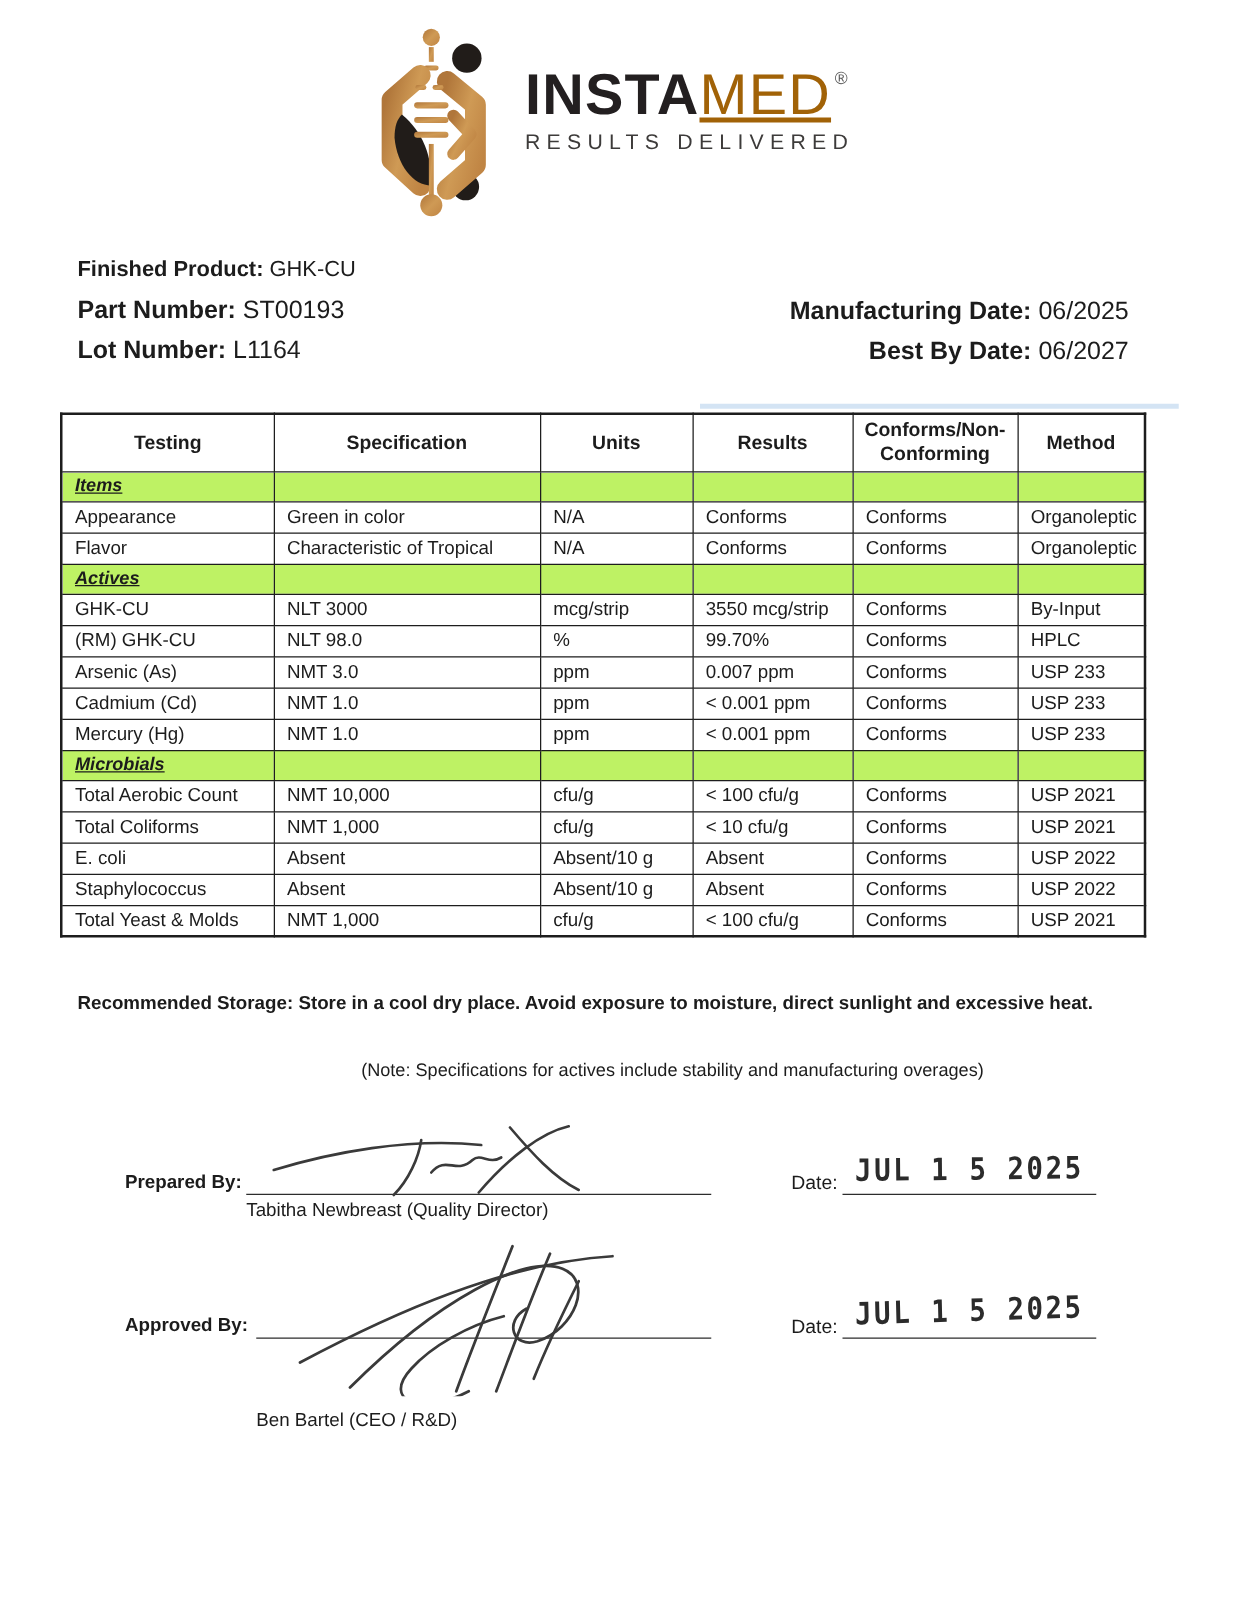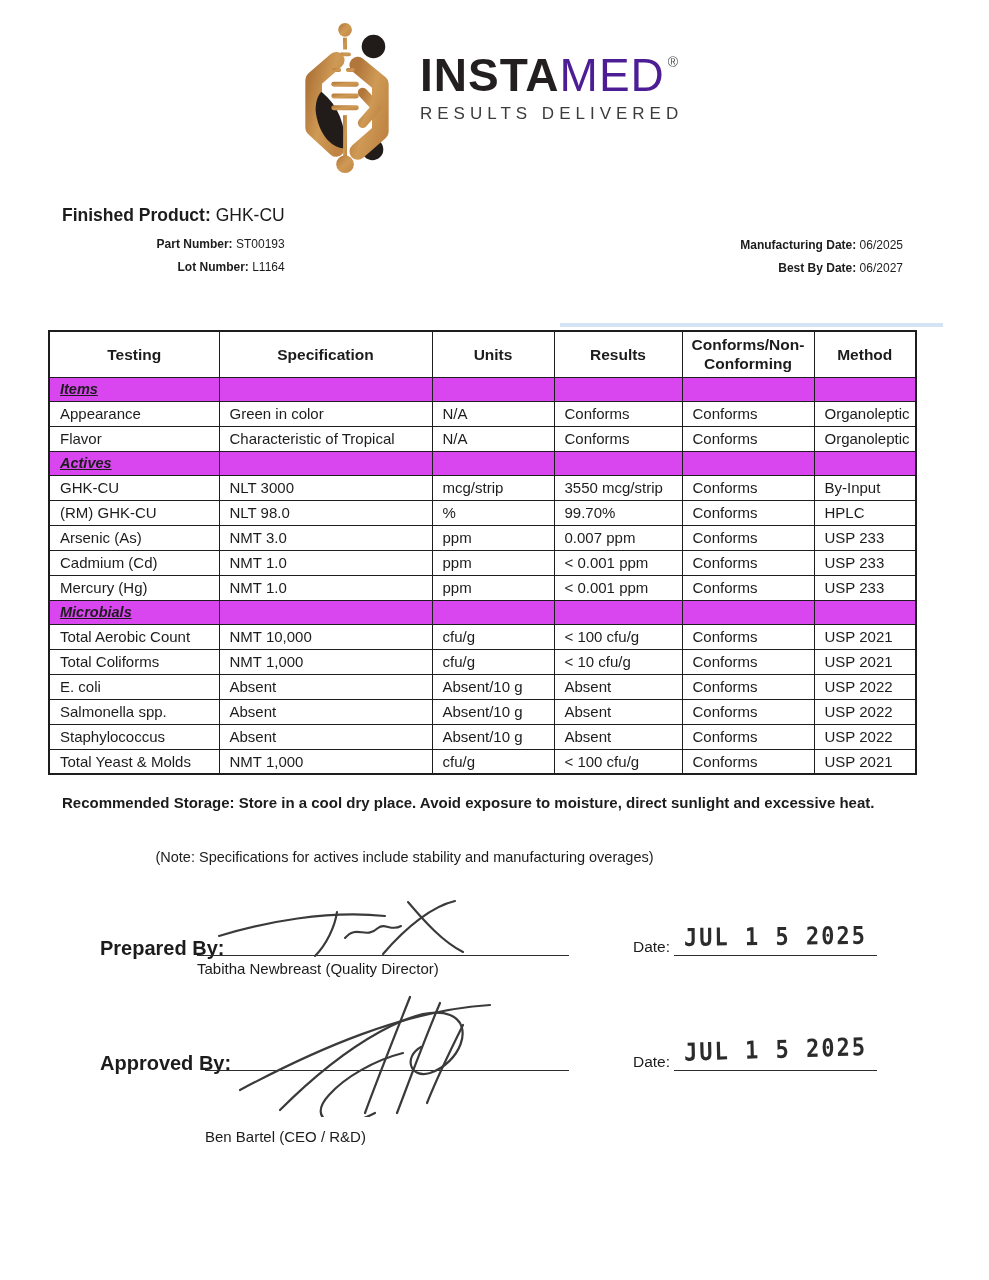--- a/index.html
+++ b/index.html
@@ -8,47 +8,47 @@
     position:relative; width:989px; height:1280px; margin:0 auto;
     background:#ffffff; color:#1c1c1c; overflow:hidden;
   }
 
   
   .logo-block { position:absolute; left:288px; top:22px; width:420px; height:152px; display:flex; }
   .logo-icon { width:118px; height:152px; flex:0 0 auto; }
   .brand-wrap { margin-left:14px; padding-top:30px; }
   .brand { font-size:46px; line-height:1; letter-spacing:1px; white-space:nowrap; }
   .brand .b { font-weight:bold; color:#231f20; }
-  .brand .l { font-weight:normal; color:#4c1d95; }
+  .brand .l { font-weight:normal; color:#a16207;text-decoration:underline; }
   .brand .reg { font-size:14px; color:#555; position:relative; top:-24px; left:3px; font-weight:normal; }
   .tagline { margin-top:6px; text-align:right; padding-right:24px; font-size:17px; letter-spacing:5px; color:#3d3b3a; }
 
   
   .hdr-left { position:absolute; left:62px; top:205px; }
   .hdr-right { position:absolute; right:86px; top:238px; text-align:right; }
   .fp-line { font-size:17.5px; margin-bottom:11px; }
-  .info-line { font-size:12px; margin-bottom:9px;text-align:right; }
+  .info-line { font-size:20px; margin-bottom:9px; }
   .lbl { font-weight:bold; }
 
   
   .scan-artifact { position:absolute; left:560px; top:323px; width:383px; height:4px; background:#cddff2; opacity:.85; }
   table.coa { position:absolute; left:48px; top:330px; width:867px; border-collapse:collapse; table-layout:fixed; }
   table.coa, table.coa th, table.coa td { border:1.4px solid #1d1d1d; }
   table.coa { border-width:2px; }
   table.coa th { height:46px; font-size:15.5px; font-weight:bold; text-align:center; vertical-align:middle; padding:2px 6px; line-height:1.25; }
   table.coa td { height:25px; font-size:15px; vertical-align:middle; padding:1px 8px 1px 10px; white-space:nowrap; overflow:hidden; }
-  tr.sec td { height:24px; background:#d946ef; }
+  tr.sec td { height:24px; background:#bef264; }
   tr.sec td.sec-label { font-weight:bold; font-style:italic; text-decoration:underline; font-size:14.5px; }
 
   
   .storage-note { position:absolute; left:62px; top:794px; width:870px; font-size:15px; font-weight:bold; }
-  .spec-note { position:absolute; left:12px; top:849px; width:785px; text-align:center; font-size:14.5px; }
-
-  
-  .sig-label { position:absolute; font-size:20px; font-weight:bold; }
+  .spec-note { position:absolute; left:2px; top:849px; width:785px; text-align:right; font-size:14.5px; }
+
+  
+  .sig-label { position:absolute; font-size:15px; font-weight:bold; }
   .date-label { position:absolute; font-size:15.5px; }
   .sig-line { position:absolute; border-bottom:1.6px solid #2c2c2c; }
   .sig-name { position:absolute; font-size:15px; }
   .stamp { position:absolute; text-align:center; font-family:"DejaVu Sans Mono", monospace; font-weight:bold;
            font-size:22px; letter-spacing:2px; color:#2b2b2b; transform:scaleY(1.12) rotate(-0.6deg); }
   .stamp2 { transform:scaleY(1.12) rotate(-1.6deg); }
   .sig-svg { position:absolute; pointer-events:none; }
 </style>
 </head>
 <body>
@@ -231,28 +231,20 @@
       <tr>
         <td>Total Coliforms</td>
         <td>NMT 1,000</td>
         <td>cfu/g</td>
         <td>&lt; 10 cfu/g</td>
         <td>Conforms</td>
         <td>USP 2021</td>
       </tr>
       <tr>
         <td>E. coli</td>
-        <td>Absent</td>
-        <td>Absent/10 g</td>
-        <td>Absent</td>
-        <td>Conforms</td>
-        <td>USP 2022</td>
-      </tr>
-      <tr>
-        <td>Salmonella spp.</td>
         <td>Absent</td>
         <td>Absent/10 g</td>
         <td>Absent</td>
         <td>Conforms</td>
         <td>USP 2022</td>
       </tr>
       <tr>
         <td>Staphylococcus</td>
         <td>Absent</td>
         <td>Absent/10 g</td>

